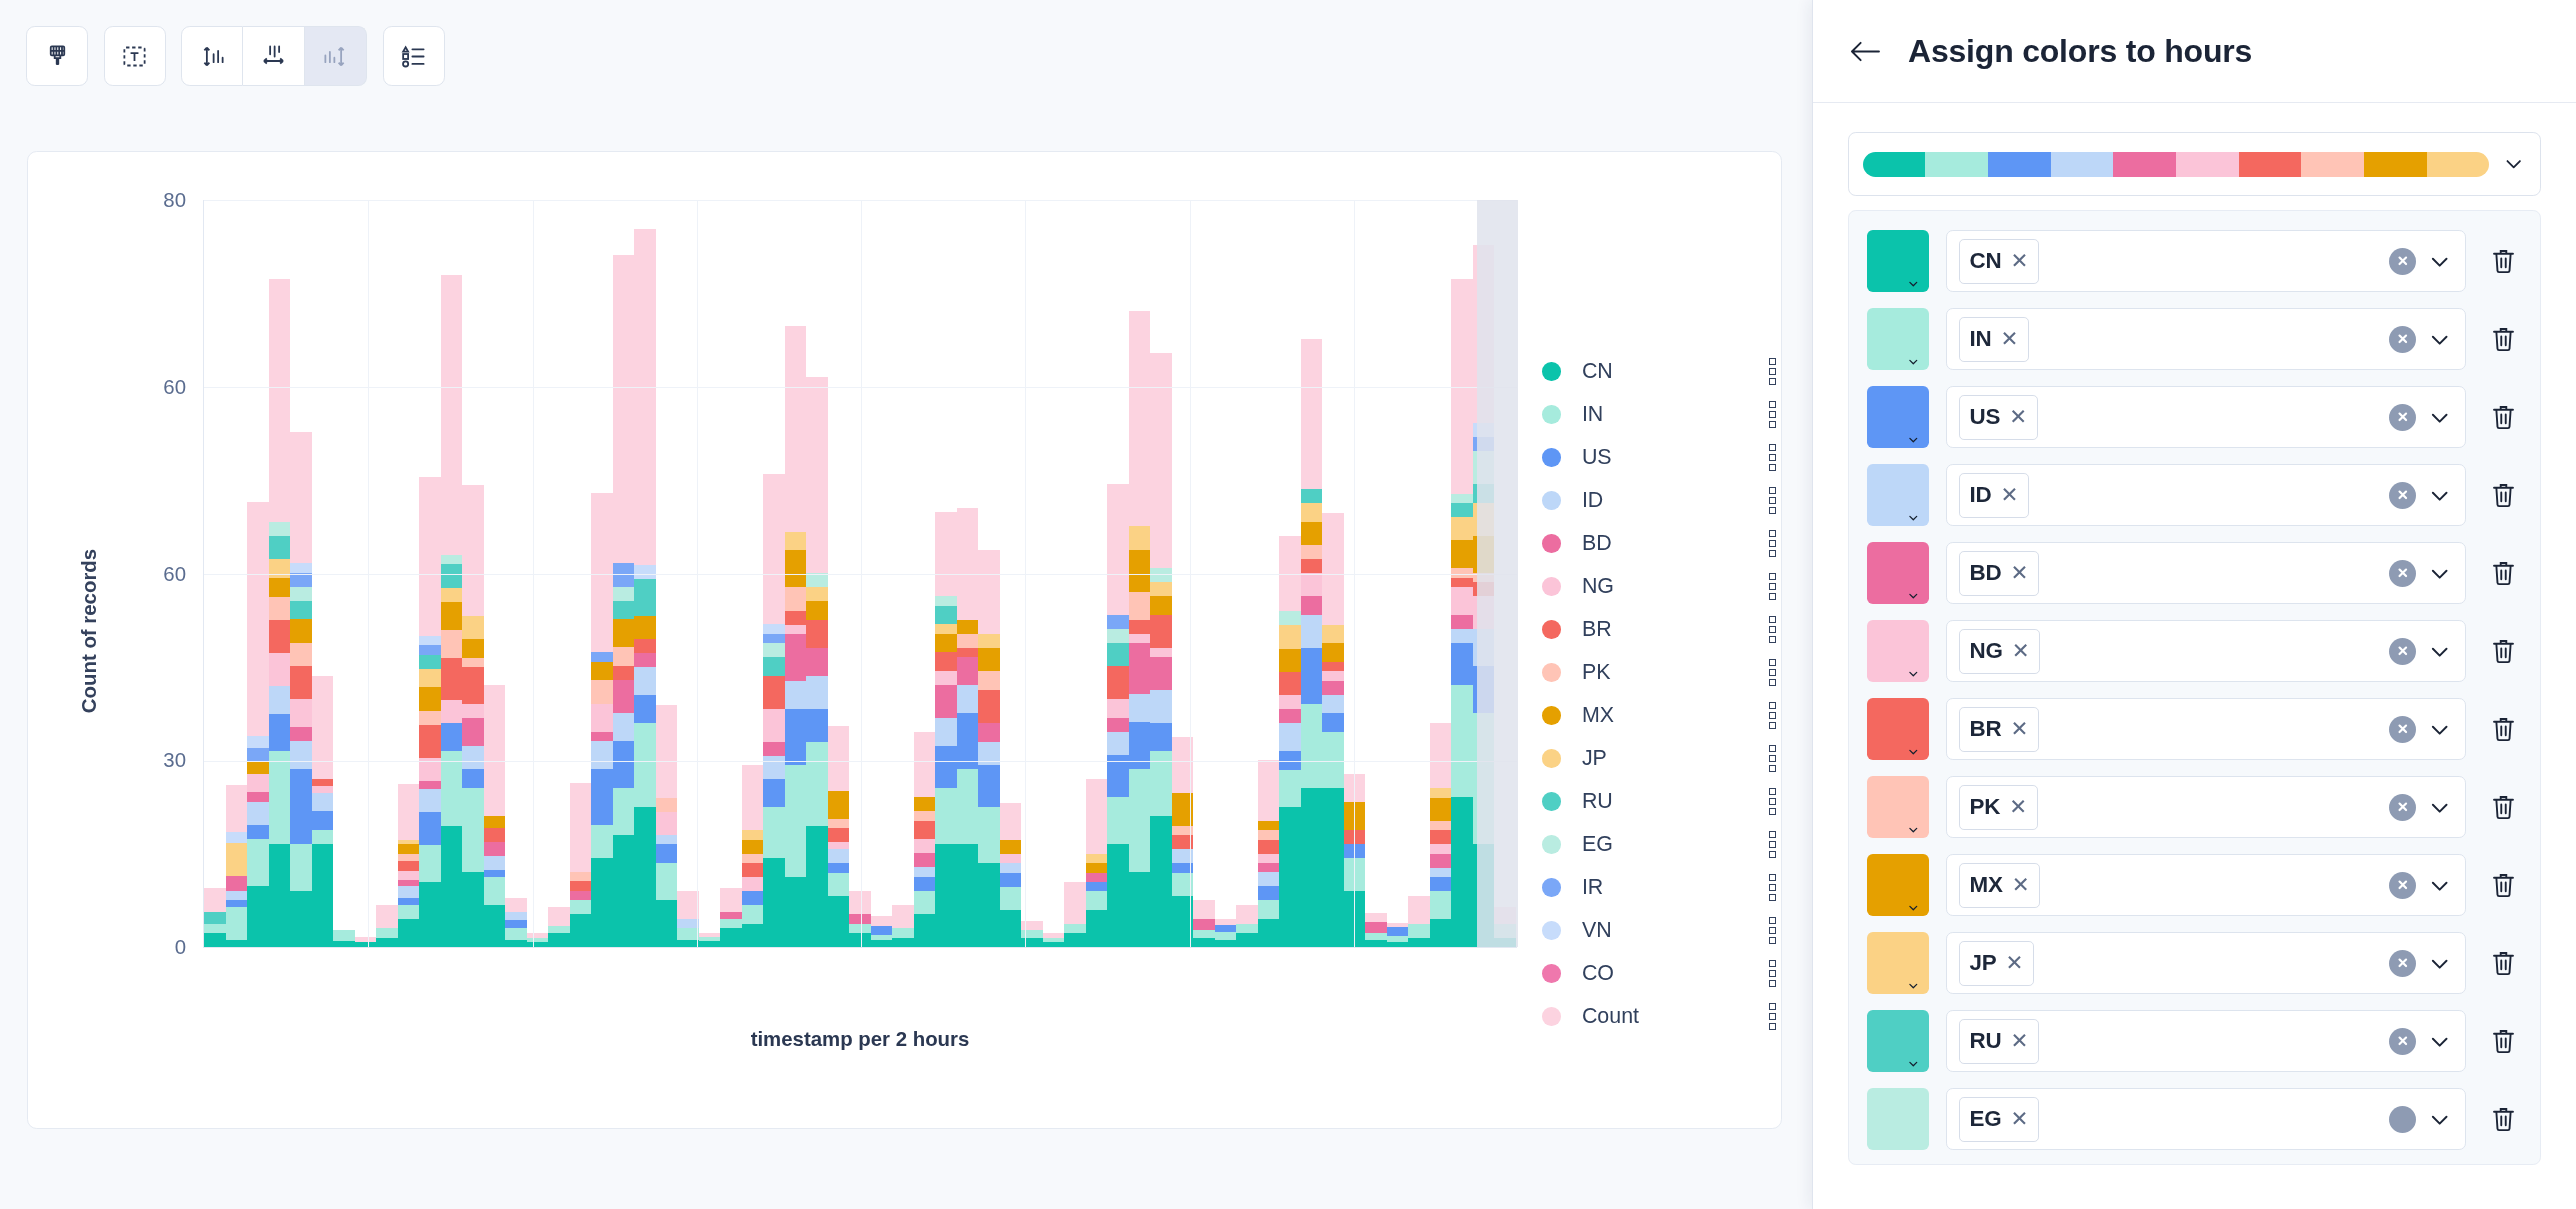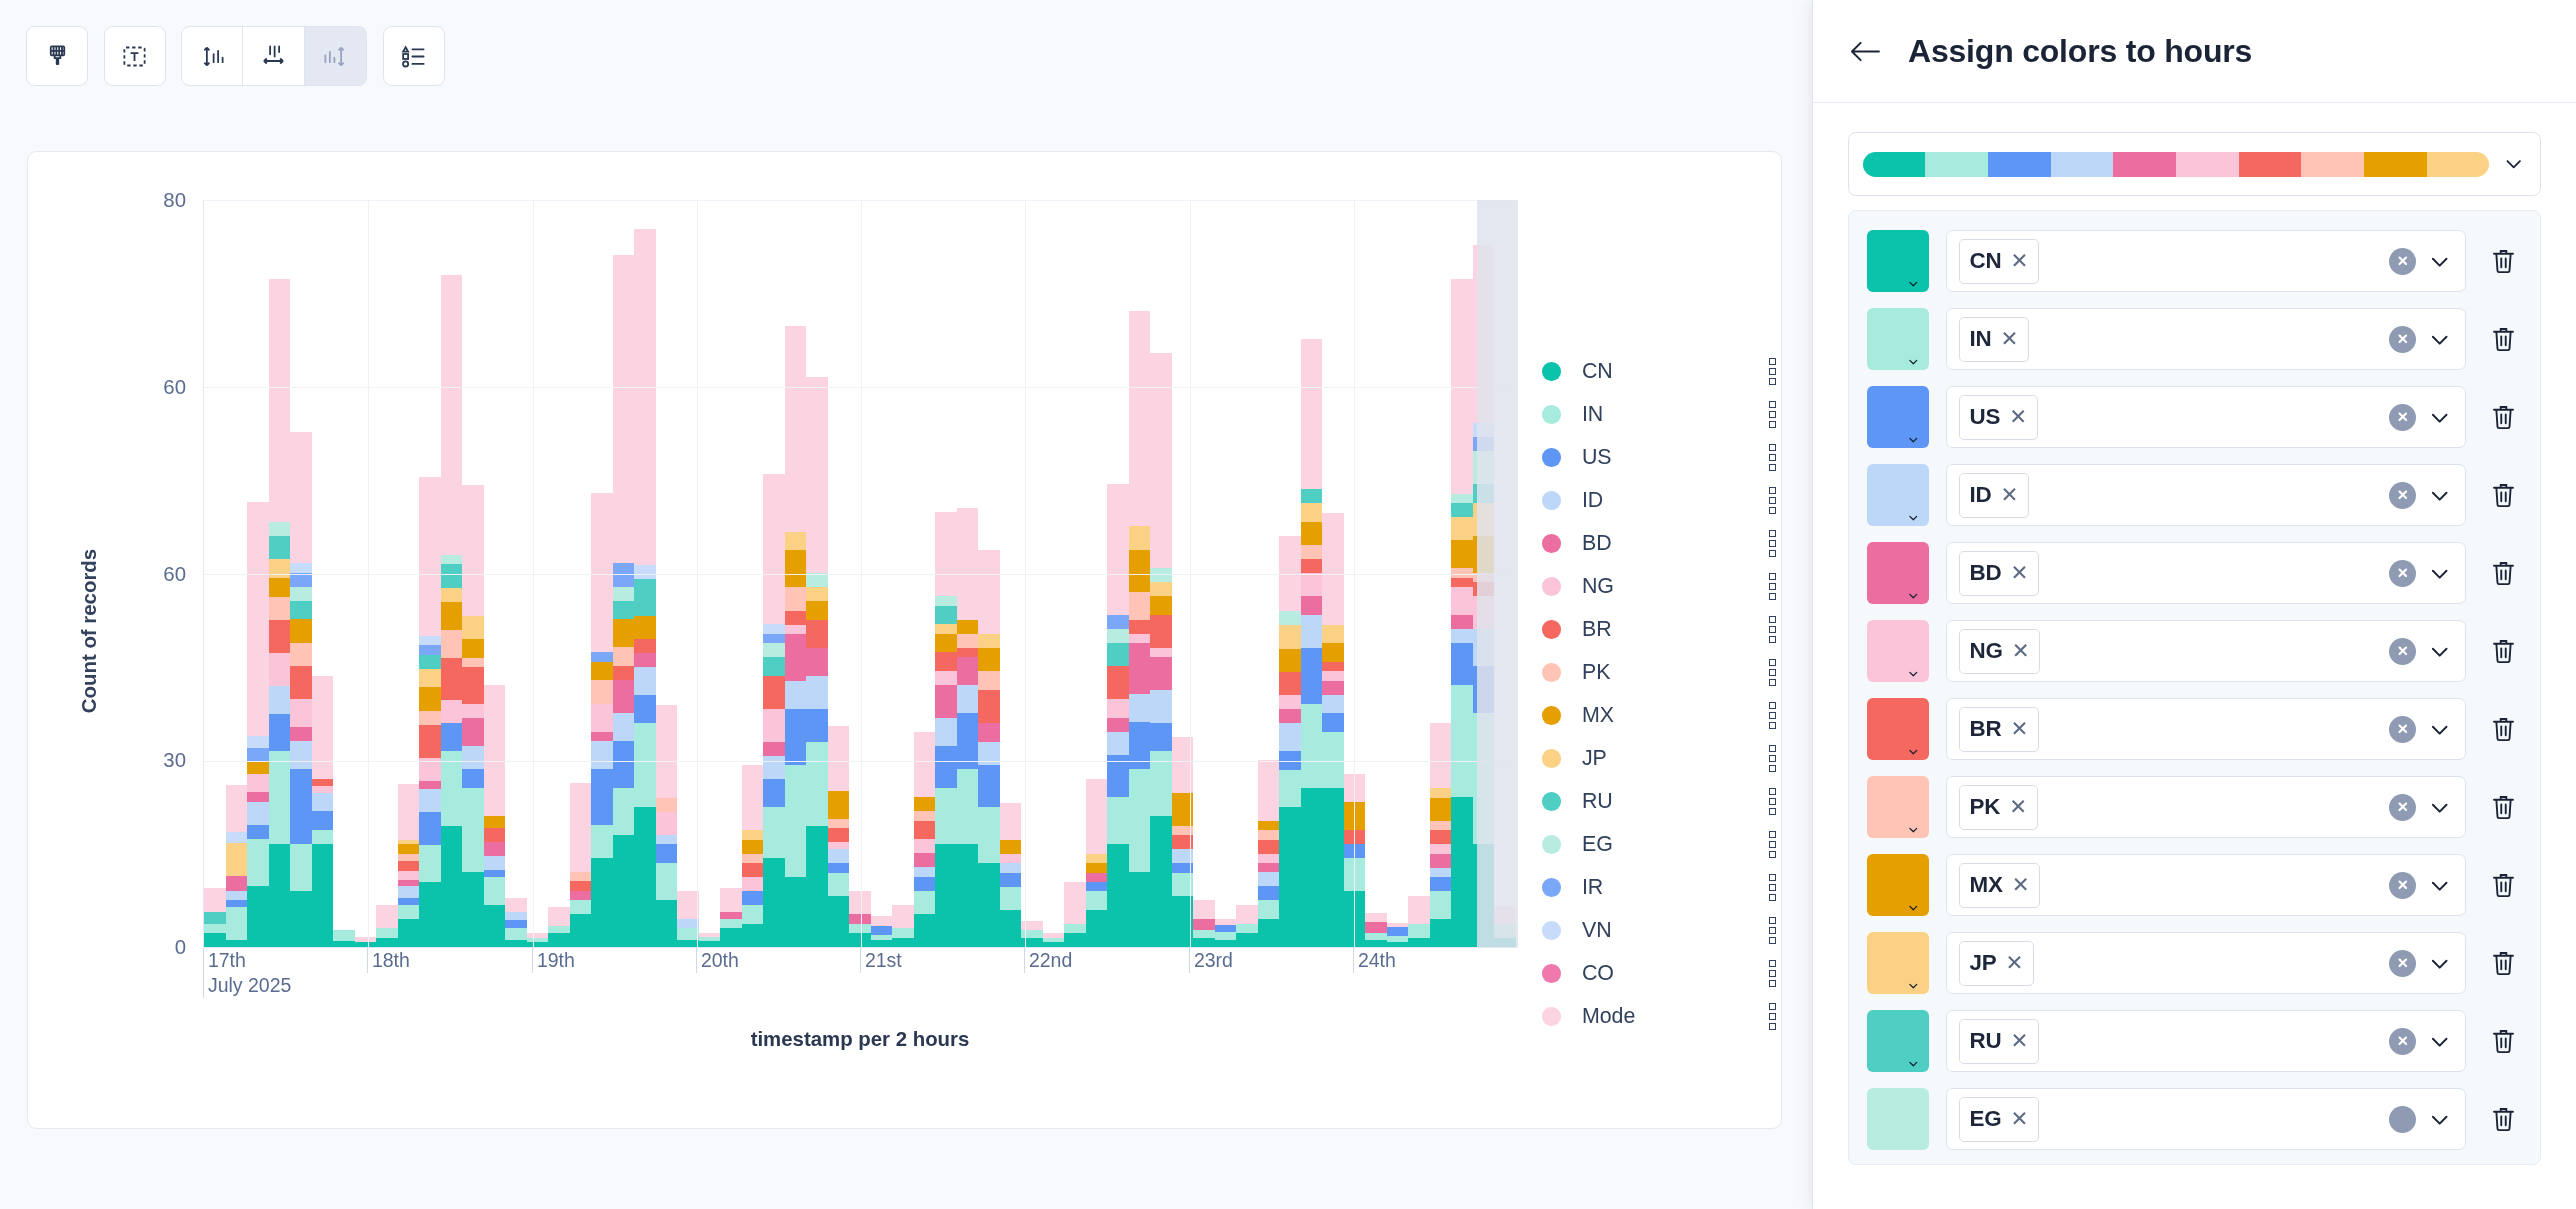--- a/index.html
+++ b/index.html
@@ -824,30 +824,20 @@
             <div class="gridline" style="top: 0px;"></div>
             <div class="vgrid" style="left: 164px;"></div>
             <div class="vgrid" style="left: 329px;"></div>
             <div class="vgrid" style="left: 493px;"></div>
             <div class="vgrid" style="left: 657px;"></div>
             <div class="vgrid" style="left: 821px;"></div>
             <div class="vgrid" style="left: 986px;"></div>
             <div class="vgrid" style="left: 1150px;"></div>
             <div class="brush-sel" style="left: 1273px; width: 41px;"></div>
           </div>
-        <div class="x-labels" id="xlabels">
-            <div class="x-lab" style="left: 0px;">17th<span class="sub">July 2025</span></div>
-            <div class="x-lab" style="left: 164px;">18th</div>
-            <div class="x-lab" style="left: 329px;">19th</div>
-            <div class="x-lab" style="left: 493px;">20th</div>
-            <div class="x-lab" style="left: 657px;">21st</div>
-            <div class="x-lab" style="left: 821px;">22nd</div>
-            <div class="x-lab" style="left: 986px;">23rd</div>
-            <div class="x-lab" style="left: 1150px;">24th</div>
-          </div>
         <div class="x-title">timestamp per 2 hours</div>
         <div class="legend" id="legend">
             <div class="lg-row">
               <span class="lg-dot" style="background:#0bc3ab"></span>
               <span class="lg-text">CN</span>
               <span class="lg-menu">
                 <i></i>
                 <i></i>
                 <i></i>
               </span>
@@ -973,21 +963,21 @@
               <span class="lg-dot" style="background:#ef78ad"></span>
               <span class="lg-text">CO</span>
               <span class="lg-menu">
                 <i></i>
                 <i></i>
                 <i></i>
               </span>
             </div>
             <div class="lg-row">
               <span class="lg-dot" style="background:#fcd3e0"></span>
-              <span class="lg-text">Mode</span>
+              <span class="lg-text">Count</span>
               <span class="lg-menu">
                 <i></i>
                 <i></i>
                 <i></i>
               </span>
             </div>
           </div>
       </div>
     </div>
   </div>

